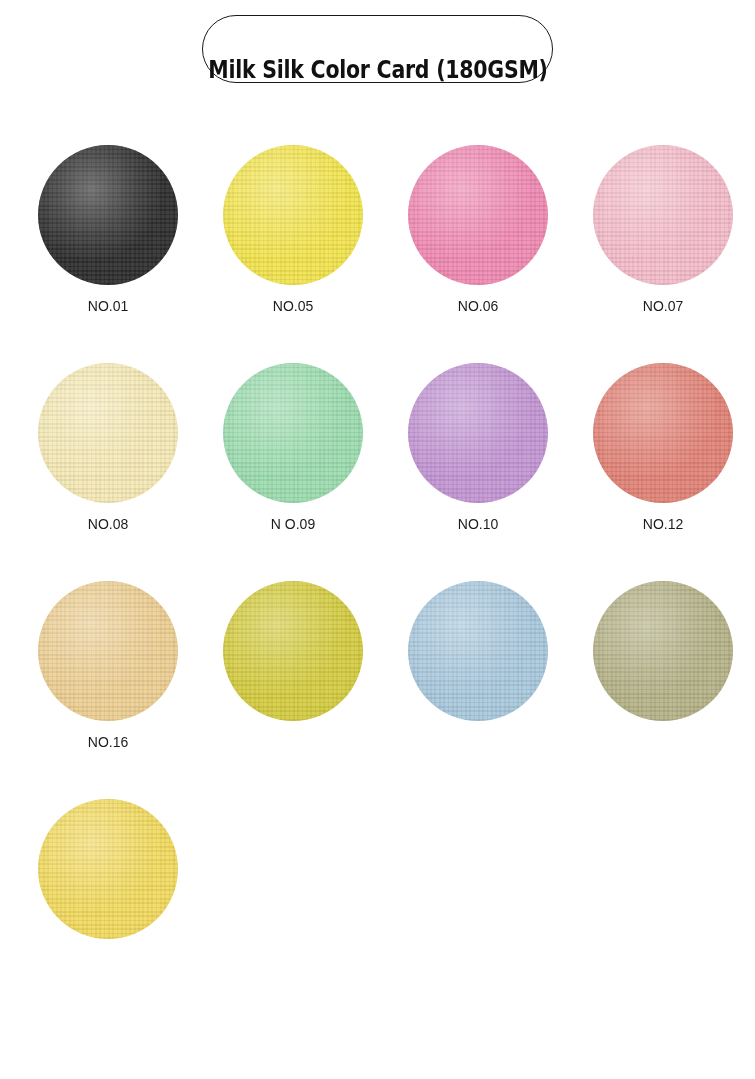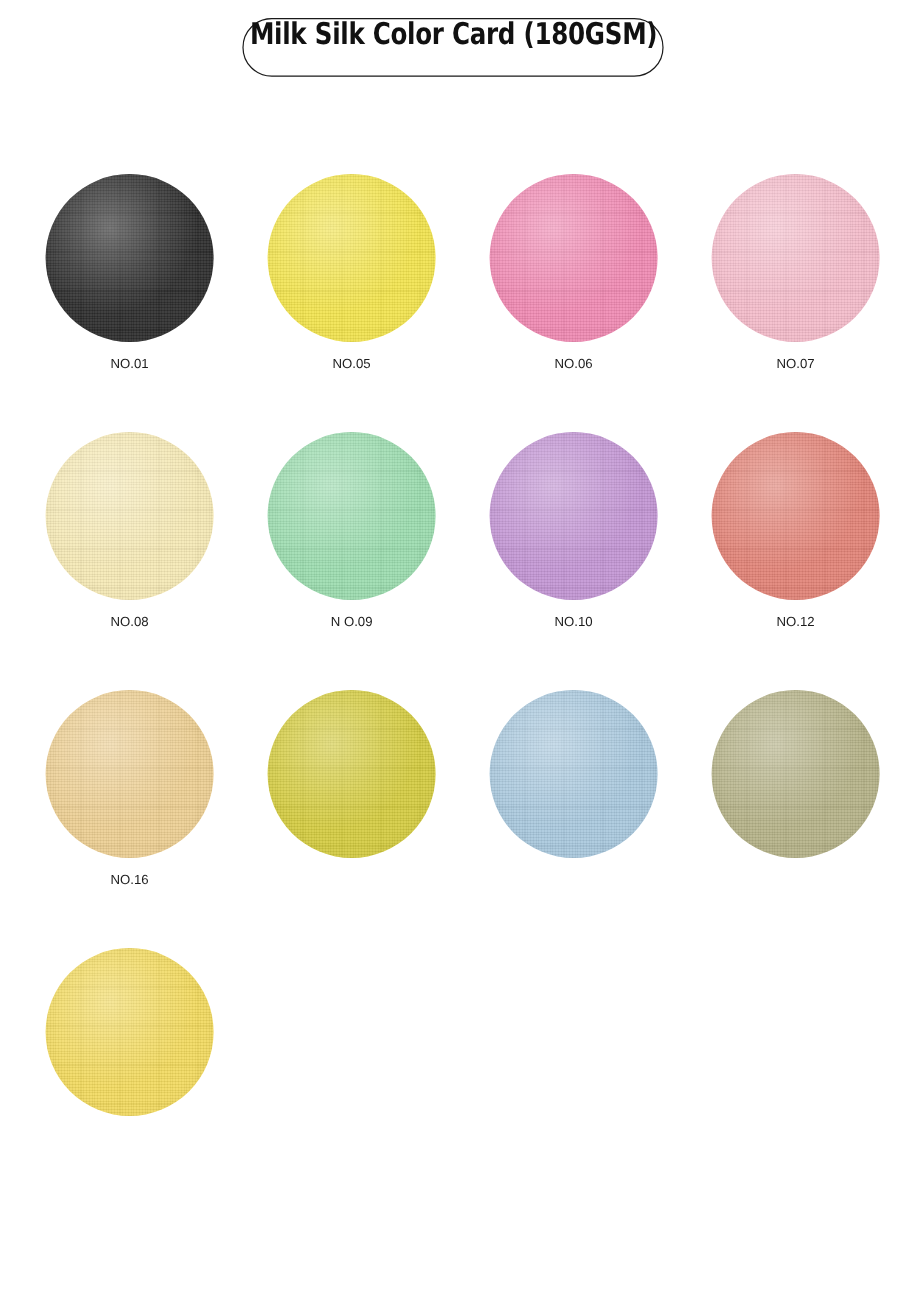--- a/index.html
+++ b/index.html
@@ -21,26 +21,26 @@
     position: absolute;
     left: 0;
     top: 15px;
     width: 755px;
     display: flex;
     justify-content: center;
   }
   .title-pill {
     box-sizing: border-box;
     width: 351px;
-    height: 49px;
+    height: 68px;
     border: 1.6px solid #1a1a1a;
     border-radius: 34px;
     background: #ffffff;
     display: flex;
-    align-items: flex-start;
+    align-items: flex-end;
     justify-content: center;
   }
   .title-text {
     font-family: "DejaVu Sans", "Liberation Sans", sans-serif;
     font-weight: 700;
     font-size: 25px;
     letter-spacing: -0.3px;
     color: #111111;
     transform: scaleX(0.82);
     transform-origin: center;
@@ -100,21 +100,21 @@
         rgba(255,255,255,0.10) 34%,
         rgba(255,255,255,0.00) 56%),
       radial-gradient(circle at 50% 50%,
         rgba(0,0,0,0.00) 62%,
         rgba(0,0,0,0.045) 88%,
         rgba(0,0,0,0.10) 100%);
     pointer-events: none;
   }
   .swatch-label {
     margin-top: 14px;
-    font-size: 11px;
+    font-size: 14px;
     color: #1c1c1c;
     line-height: 1;
     white-space: pre;
     text-align: right;
   }
 </style>
 </head>
 <body style="background: rgb(255, 255, 255);">
 
 <div class="title-wrap">

